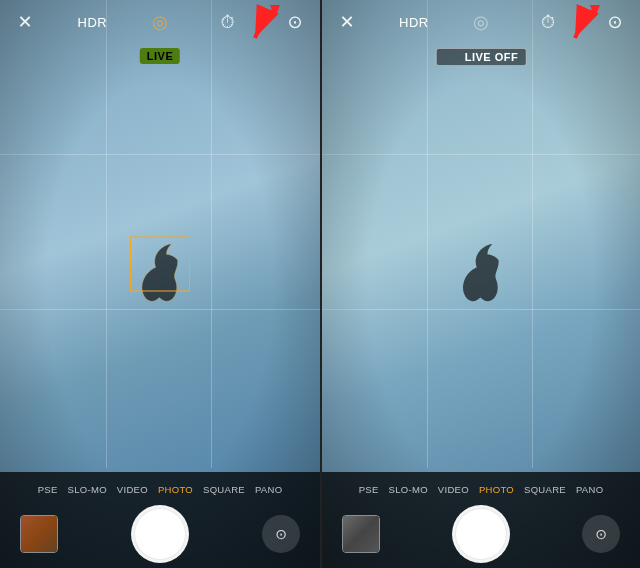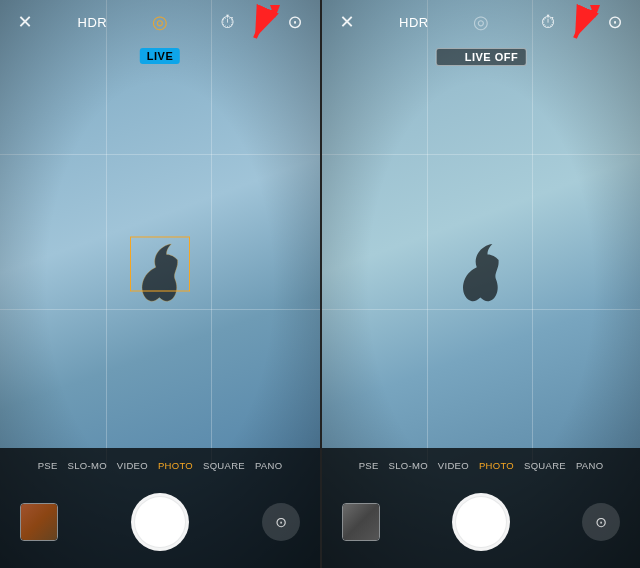--- a/index.html
+++ b/index.html
@@ -120,36 +120,36 @@
       transform: translateX(-50%);
       z-index: 10;
       padding: 2px 7px;
       border-radius: 3px;
       font-size: 11px;
       font-weight: 700;
       letter-spacing: 0.5px;
     }
 
     .live-badge.on {
-      background: #0ea5e9;
+      background: #4d7c0f;
       color: #000;
     }
 
     .live-badge.off {
       background: rgba(0,0,0,0.5);
       color: #fff;
       border: 1px solid rgba(255,255,255,0.5);
       padding-left: 28px;
     }
 
     
     .bottom-bar {
       position: absolute;
       bottom: 0; left: 0; right: 0;
-      height: 120px;
+      height: 96px;
       background: rgba(0,0,0,0.75);
       z-index: 10;
       display: flex;
       flex-direction: column;
     }
 
     .mode-tabs {
       display: flex;
       align-items: center;
       justify-content: center;

